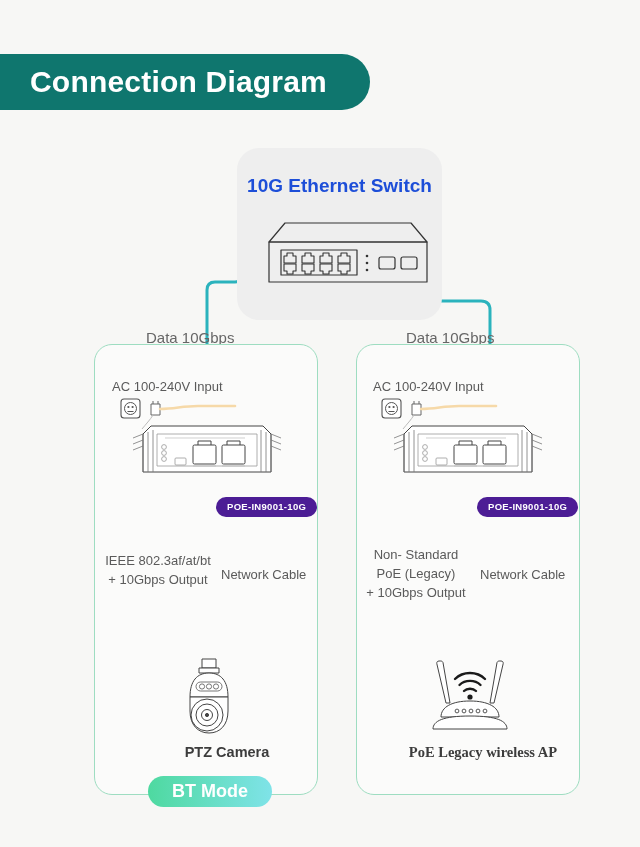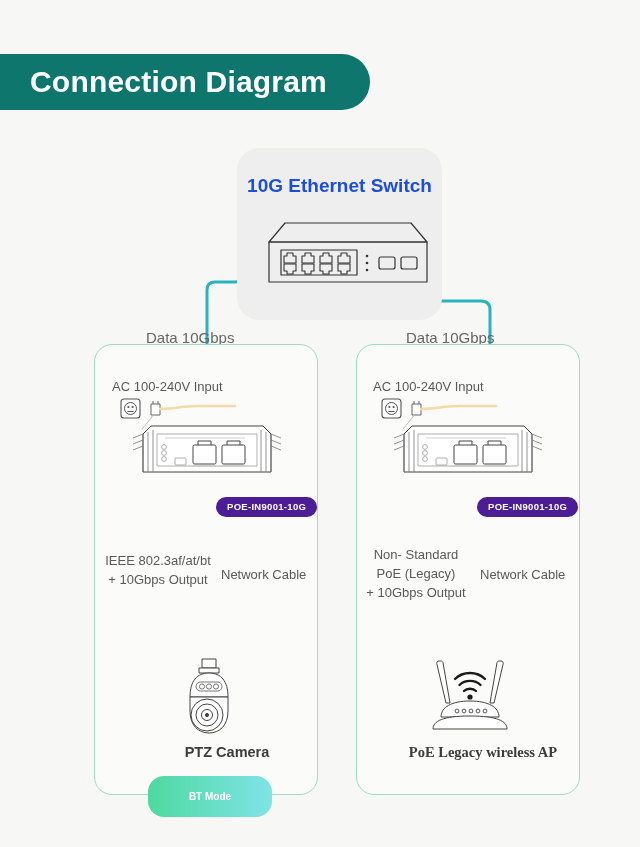--- a/index.html
+++ b/index.html
@@ -68,25 +68,25 @@
     color: #fff;
     font-size: 9.5px;
     font-weight: bold;
     letter-spacing: 0.3px;
     padding: 4px 11px 5px;
     border-radius: 11px;
     white-space: nowrap;
   }
   .mode-badge {
     position: absolute;
-    height: 41px;
+    height: 31px;
     border-radius: 16px;
     background: linear-gradient(90deg, #4ed9a0 0%, #7fe3e8 100%);
     color: #fff;
-    font-size: 10px;
+    font-size: 18px;
     font-weight: bold;
     display: flex; align-items: center; justify-content: center;
   }
 
   .dev-name {
     position: absolute;
     font-size: 14.5px;
     font-weight: bold;
     color: #3c3c3c;
     text-align: center;

